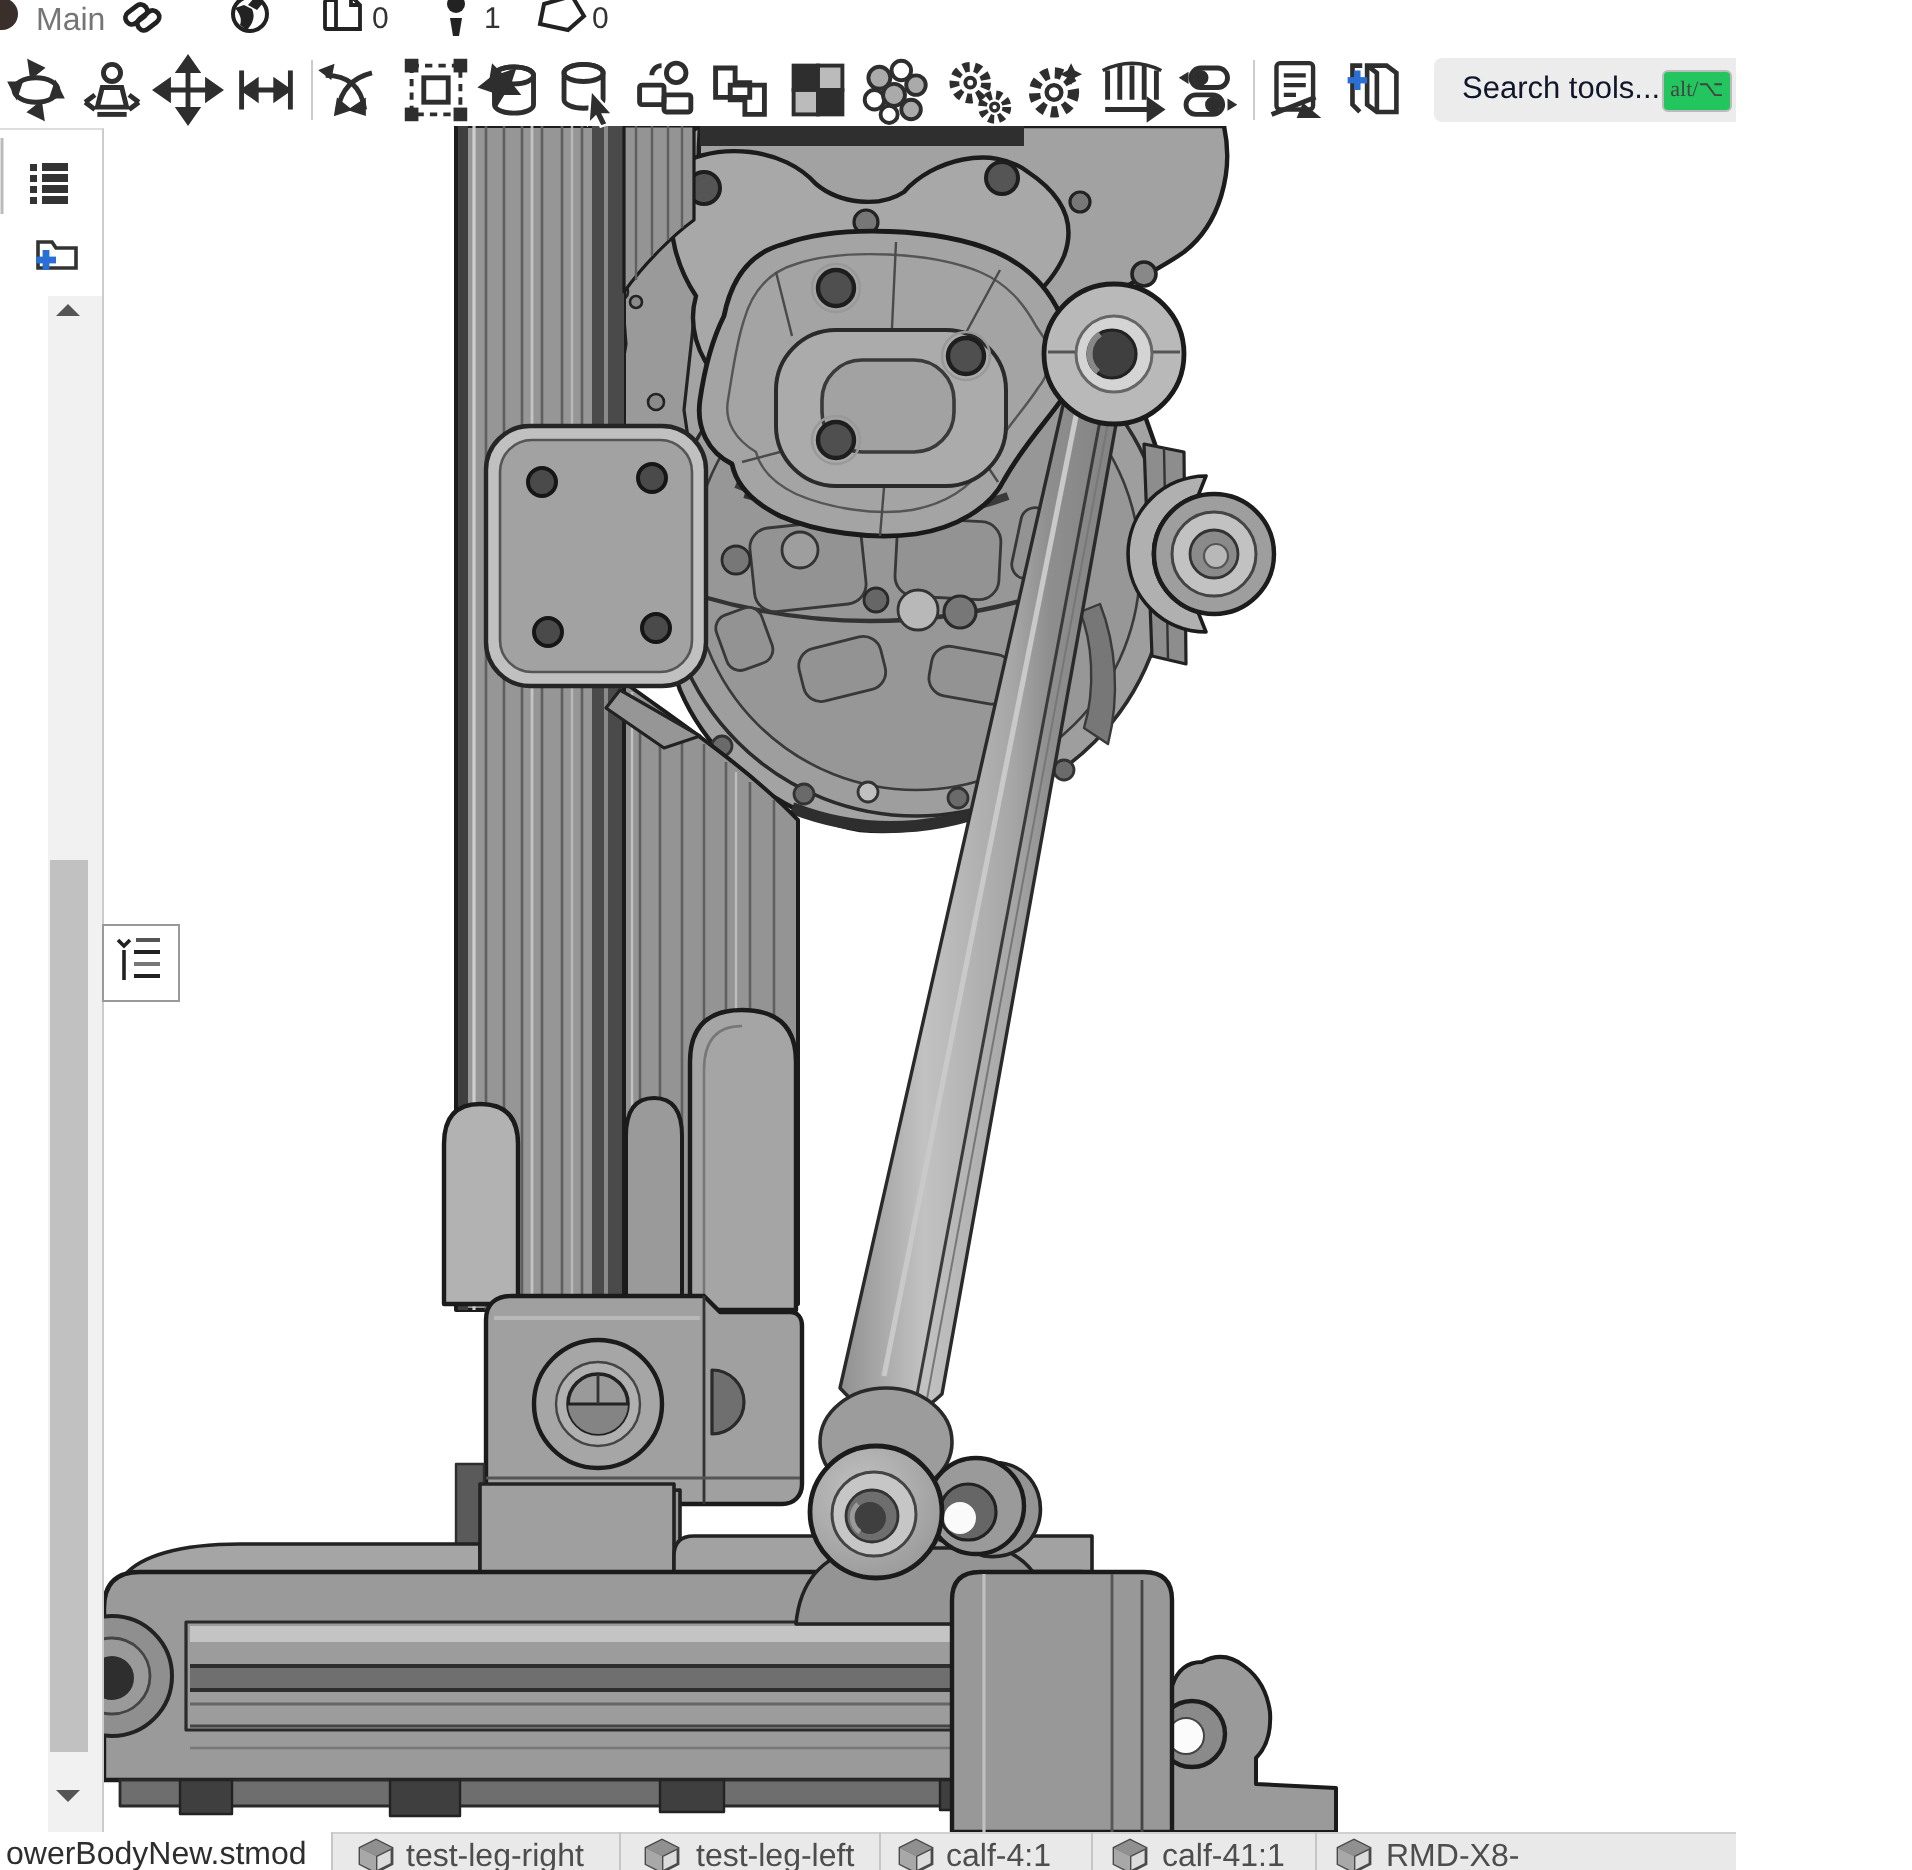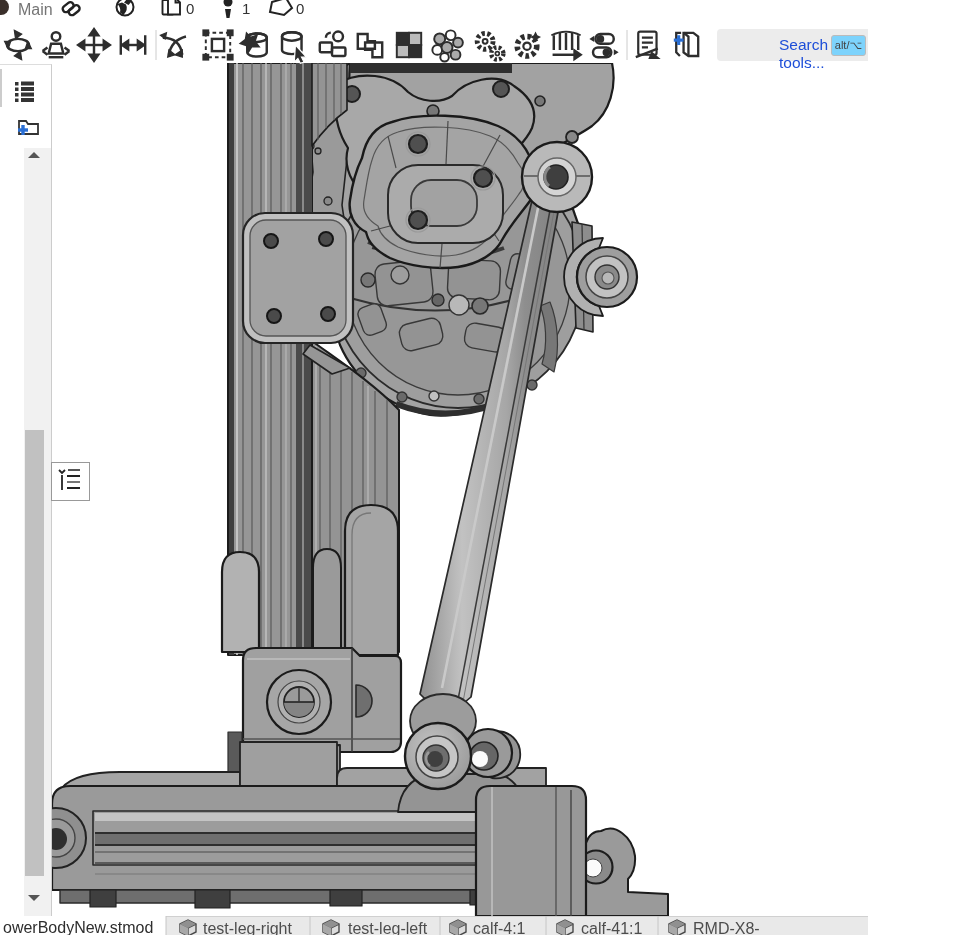--- a/index.html
+++ b/index.html
@@ -450,22 +450,22 @@
       <path d="M-2 -10 l4 3 v16"></path>
       <path d="M-4 -10 h-4 v16 l3 3"></path>
       <g stroke="#2a6fd4" stroke-width="2.6">
         <line x1="-6" y1="-8" x2="-6" y2="-0"></line>
           <line x1="-10" y1="-4" x2="-2" y2="-4"></line>
       </g>
     </g>
   </svg>
 
   <div class="abs" style="left:717px;top:29px;width:179px;height:32px;background:#ececec;border-radius:4px;"></div>
-  <div class="abs" style="left:731px;top:36px;font-size:15.5px;color:#1d4ed8;margin-left:48px;">Search tools...</div>
-  <div class="abs" style="left:831px;top:35px;width:33px;height:19px;background:#7dd3fc;border:1px solid #bbb;border-radius:3px;font-size:11px;color:#444;text-align:center;line-height:18px;">alt/⌥</div>
+  <div class="abs" style="left:731px;top:36px;font-size:15.5px;color:#0f172a;">Search tools...</div>
+  <div class="abs" style="left:831px;top:35px;width:33px;height:19px;background:#22c55e;border:1px solid #bbb;border-radius:3px;font-size:11px;color:#444;text-align:center;line-height:18px;font-family:Liberation Serif, serif;">alt/⌥</div>
   <div class="abs" style="left:869px;top:35px;width:16px;height:19px;background:#fdfdfd;border:1px solid #bbb;border-radius:3px;font-size:11px;color:#444;text-align:center;line-height:18px;">c</div>
 
   <div class="abs" style="left:0;top:64px;width:51px;height:852px;background:#fff;border-top:1px solid #ddd;border-right:1px solid #ccc;"></div>
   <svg class="abs" style="left:0;top:64px" width="52" height="852">
     <line x1="1" y1="5" x2="1" y2="43" stroke="#bbb" stroke-width="1.5"></line>
 
     <g fill="#333">
       <rect x="15" y="18" width="3.5" height="3.5"></rect>
         <rect x="21" y="17.5" width="13" height="4"></rect>
       <rect x="15" y="23.5" width="3.5" height="3.5"></rect>

